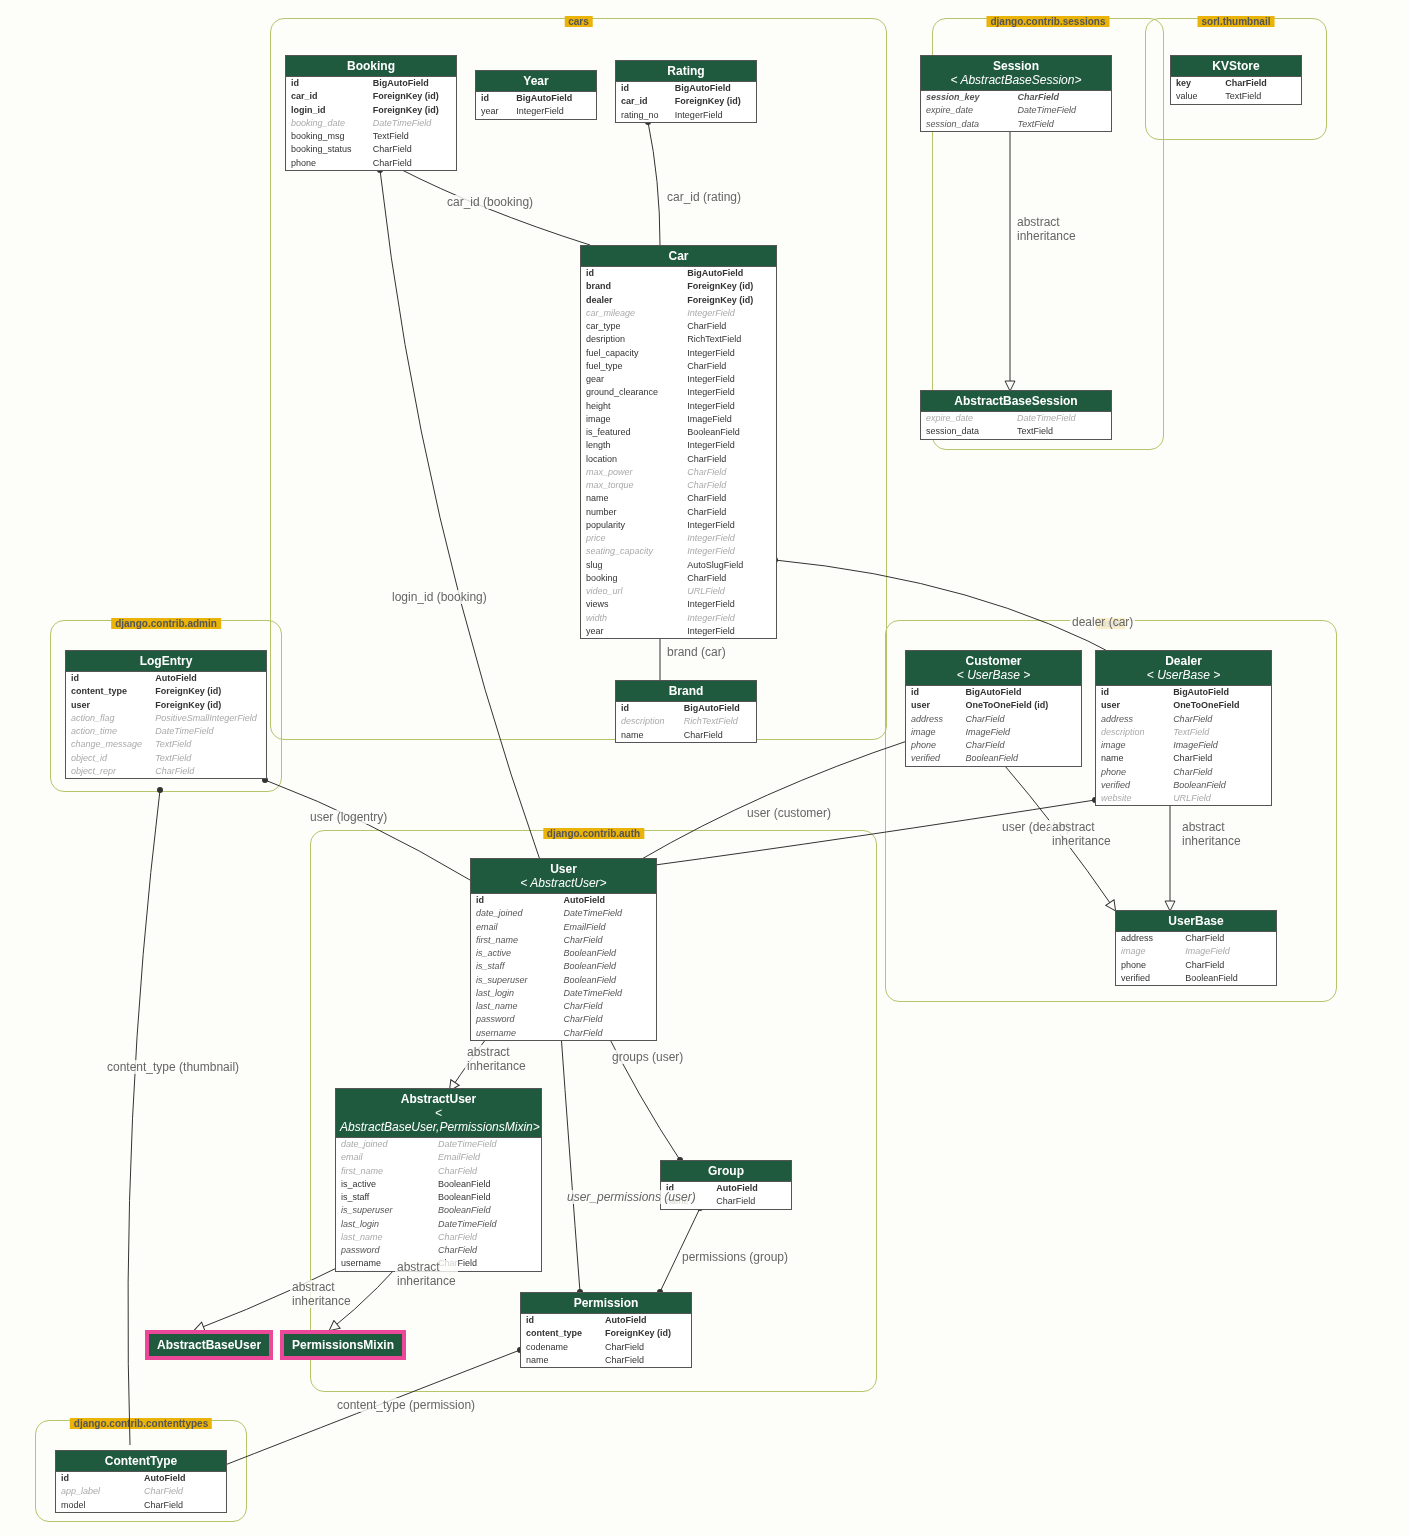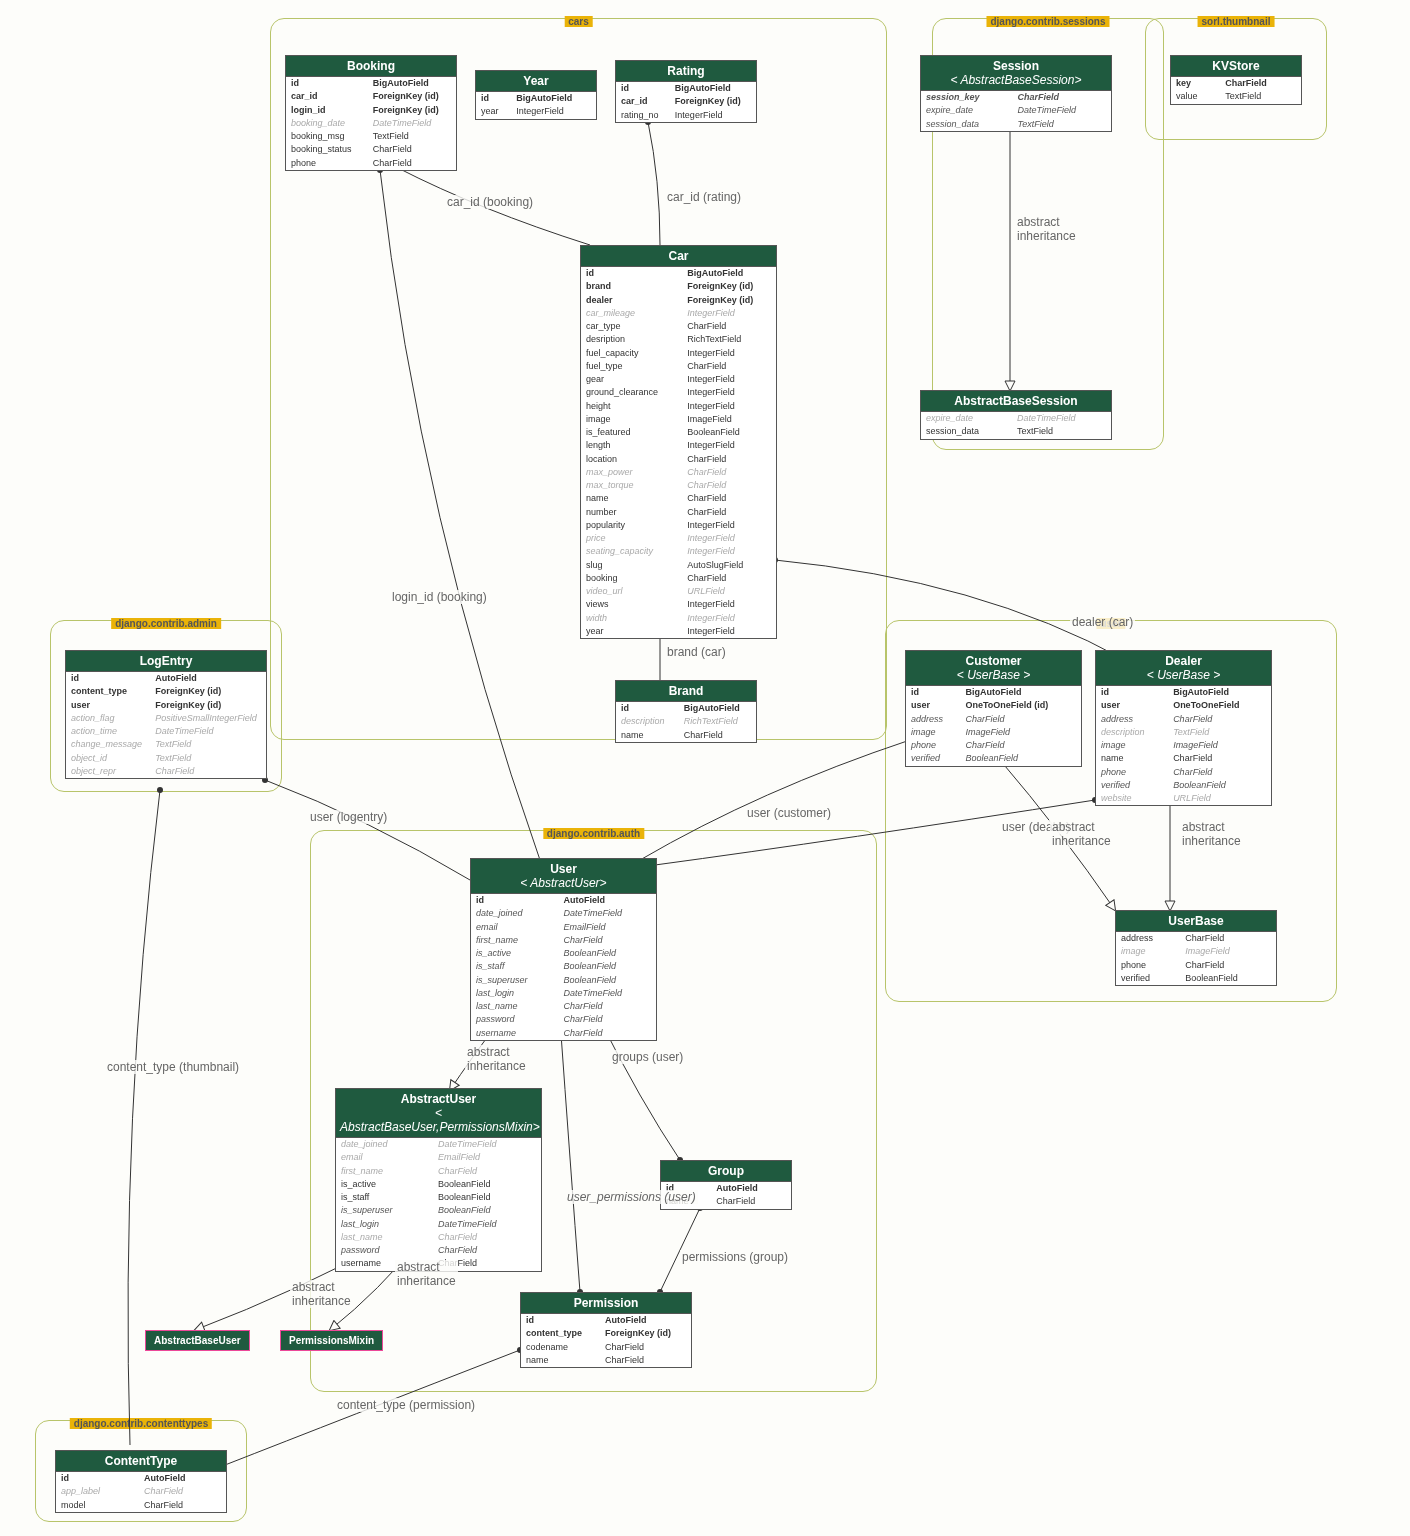--- a/index.html
+++ b/index.html
@@ -64,22 +64,22 @@
   .entity td.ftype.bold { font-weight: bold; }
   .entity td.fname.faded, .entity td.ftype.faded { color: #aaa; font-style: italic; }
   .entity td.fname.italic, .entity td.ftype.italic { font-style: italic; color:#555;}
   .simple-box {
     position: absolute;
     background: #1f5a3f;
     color: white;
     font-weight: bold;
     text-align: center;
     padding: 4px 8px;
-    border: 1px solid #ec4899;
-    font-size: 10px;
+    border: 4px solid #ec4899;
+    font-size: 12px;
     z-index: 2;
   }
   svg.connectors {
     position: absolute;
     top: 0; left: 0;
     width: 1410px;
     height: 1536px;
     z-index: 1;
     pointer-events: none;
   }

